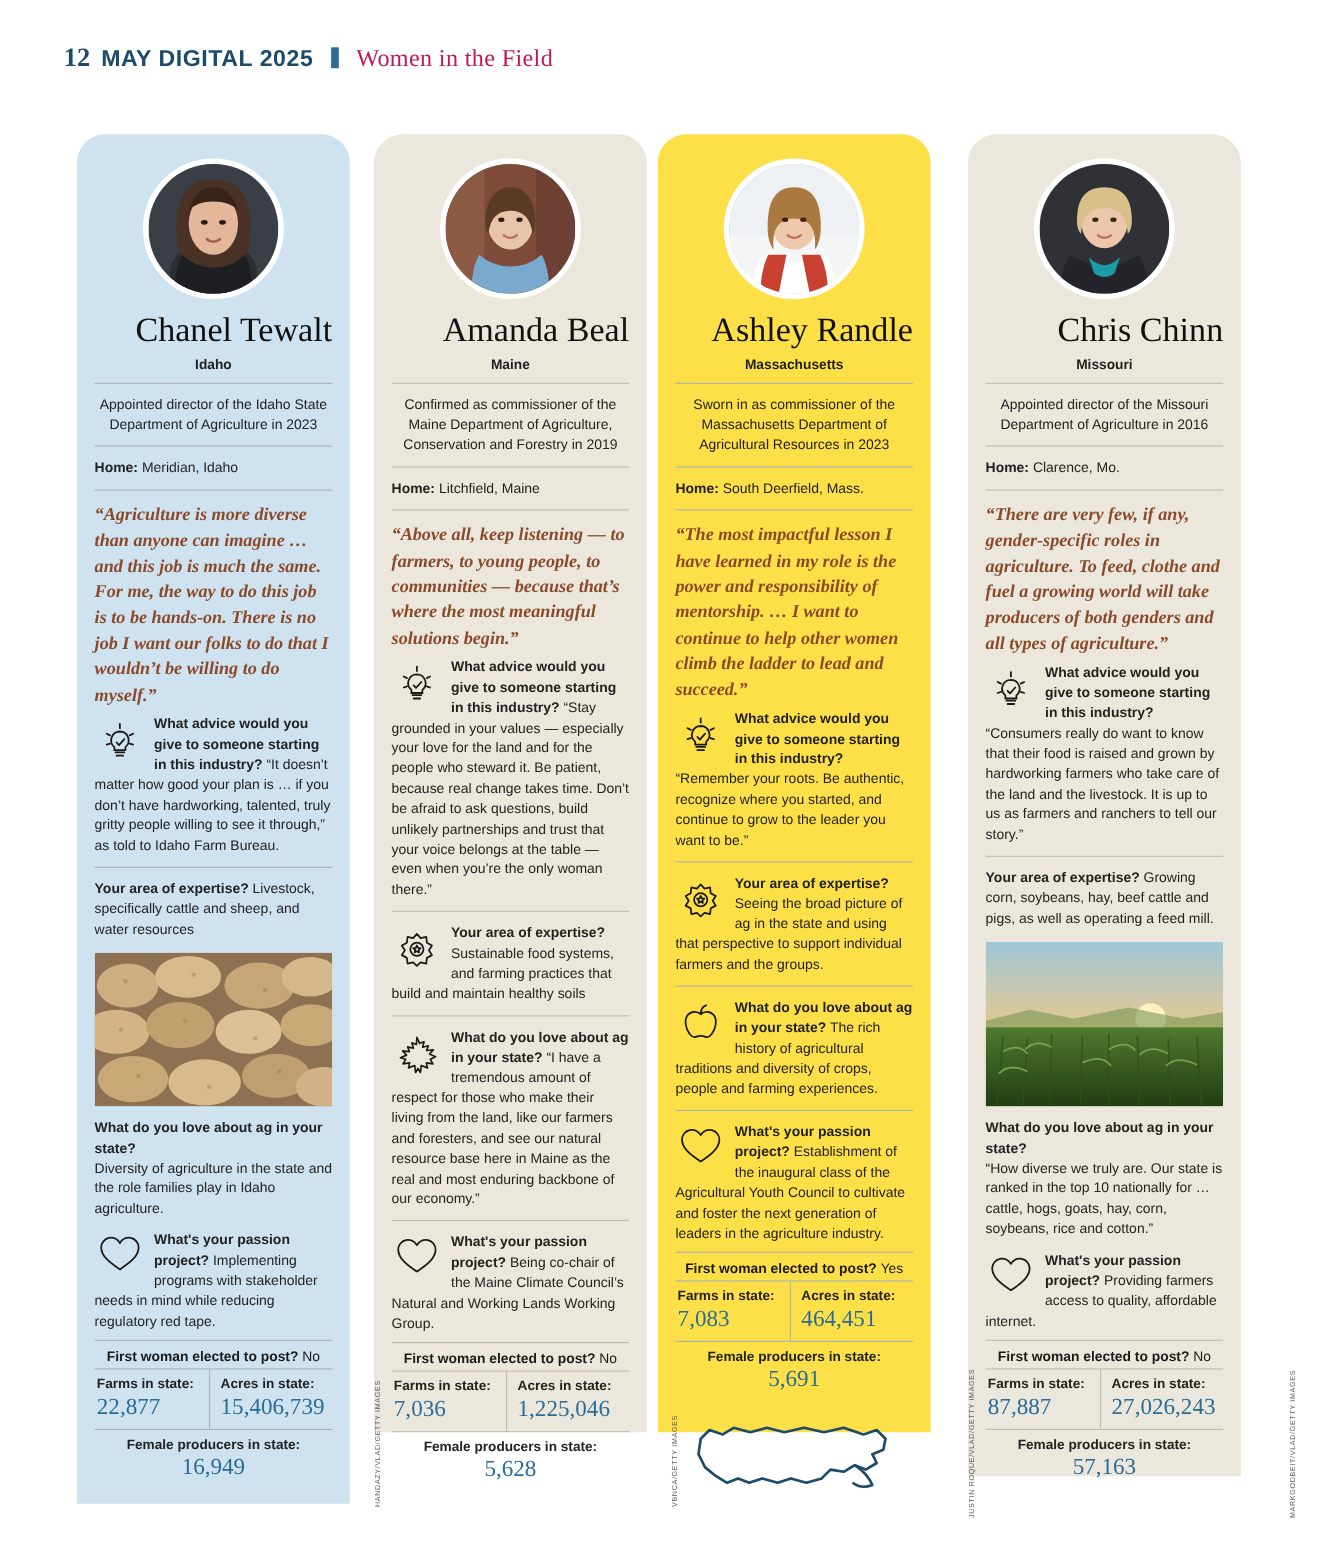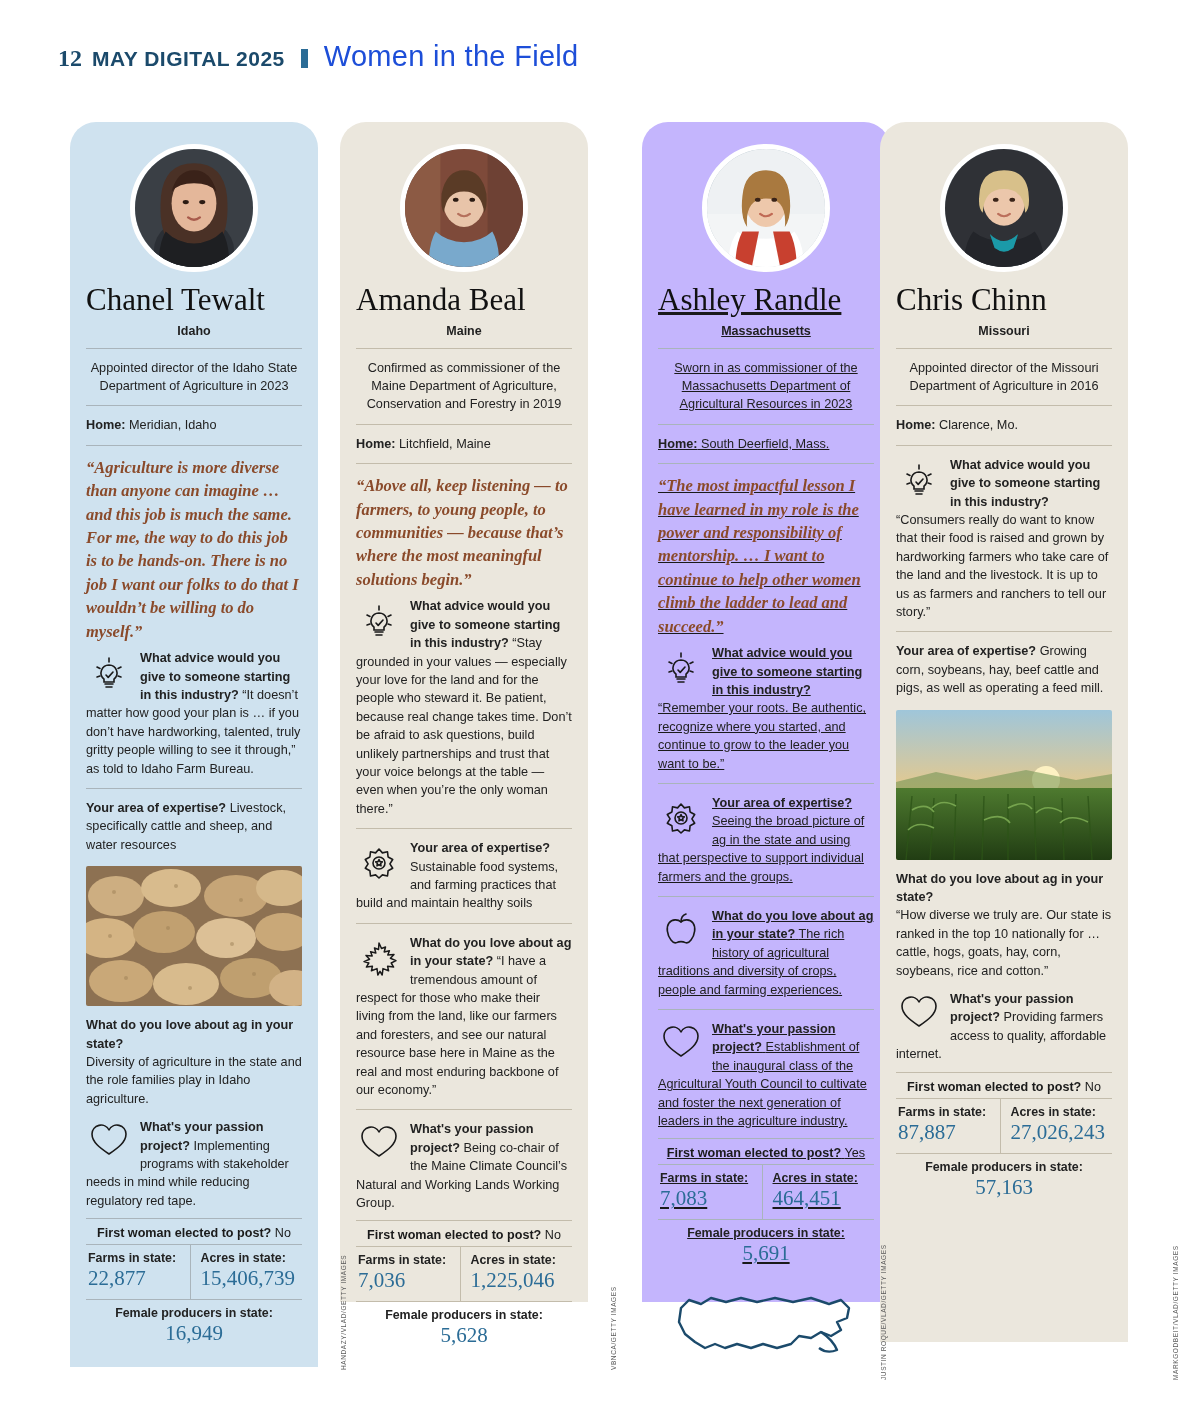--- a/index.html
+++ b/index.html
@@ -23,52 +23,52 @@
     letter-spacing:0px;
   }
   .issue {
     font-family:"Liberation Sans", sans-serif;
     font-weight:bold; font-size:21px; color:#1b4a6b;
     letter-spacing:0.5px;
     text-align:right;
   }
   .bar { display:inline-block; width:7px; height:19px; background:#2b6c96; margin:0 6px; position:relative; top:2px; }
   .section-title {
-    font-family:Liberation Sans, sans-serif;
-    font-size:29px; color:#1d4ed8; letter-spacing:0.3px;
+    font-family:Liberation Serif, serif;
+    font-size:22px; color:#be185d; letter-spacing:0.3px;
   }
   .site {
     margin-top:4px;
     font-family:"Liberation Sans", sans-serif;
     font-weight:bold; font-size:13px; color:#2b6c96;
   }
 
   
   .cols { position:absolute; left:58px; top:122px; width:1090px; }
   .col {
     position:absolute; top:0; width:248px;
     border-top-left-radius:26px; border-top-right-radius:26px;
     padding:18px 16px 18px 16px;
   }
   .col.c0 { left:12px;  background:#cfe2ef; }
   .col.c1 { left:282px; background:#ebe7dd; }
-  .col.c2 { left:584px; background:#c4b5fd;text-decoration:underline; }
+  .col.c2 { left:540px; background:#fde047; }
   .col.c3 { left:822px; background:#ebe7dd; }
 
   .avatar-wrap { display:flex; justify-content:center; margin-top:4px; }
   .avatar {
     width:128px; height:128px; border-radius:50%;
     border:5px solid #ffffff; overflow:hidden;
     position:relative; background:#b9c7cf;
   }
   .avatar svg { display:block; width:100%; height:100%; }
 
   .pname {
     font-family:"Liberation Serif", serif;
-    font-size:31px; text-align:left; margin-top:12px;
+    font-size:31px; text-align:right; margin-top:12px;
     color:#111; letter-spacing:0px; line-height:1.05;
   }
   .pstate {
     text-align:center; font-weight:bold; font-size:12.5px;
     margin-top:7px; color:#1f1f1f;
   }
   .rule { height:1px; background:#a9b4bb; margin:10px 0 10px 0; }
   .col.c1 .rule, .col.c3 .rule { background:#c3bcab; }
 
   .appt {
@@ -503,20 +503,21 @@
       <div class="pname">Chris Chinn</div>
       <div class="pstate">Missouri</div>
       <div class="rule"></div>
       <div class="appt">Appointed director of the Missouri Department of Agriculture in 2016</div>
       <div class="rule"></div>
       <div class="home">
         <b>Home:</b>
         <span>Clarence, Mo.</span>
       </div>
       <div class="rule"></div>
+      <div class="quote">“There are very few, if any, gender-specific roles in agriculture. To feed, clothe and fuel a growing world will take producers of both genders and all types of agriculture.”</div>
 
       <div class="qa icon-block">
         <span class="ico">
           <svg width="46" height="46" viewBox="0 0 46 46">
             <g fill="none" stroke="#1a1a1a" stroke-width="1.6" stroke-linecap="round">
               <path d="M23 14a8 8 0 0 0-5 14.2V31h10v-2.8A8 8 0 0 0 23 14z"></path>
               <path d="M19 33h8M20 36h6"></path>
               <path d="M23 7v4M11 16l3 1.5M35 16l-3 1.5M11 26l3-1M35 26l-3-1"></path>
             </g>
             <path d="M20 24l2.2 2.4L27 21" fill="none" stroke="#1a1a1a" stroke-width="1.6" stroke-linecap="round" stroke-linejoin="round"></path>

